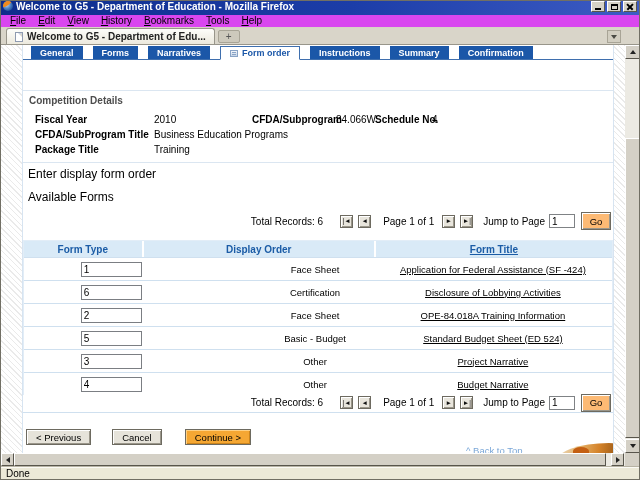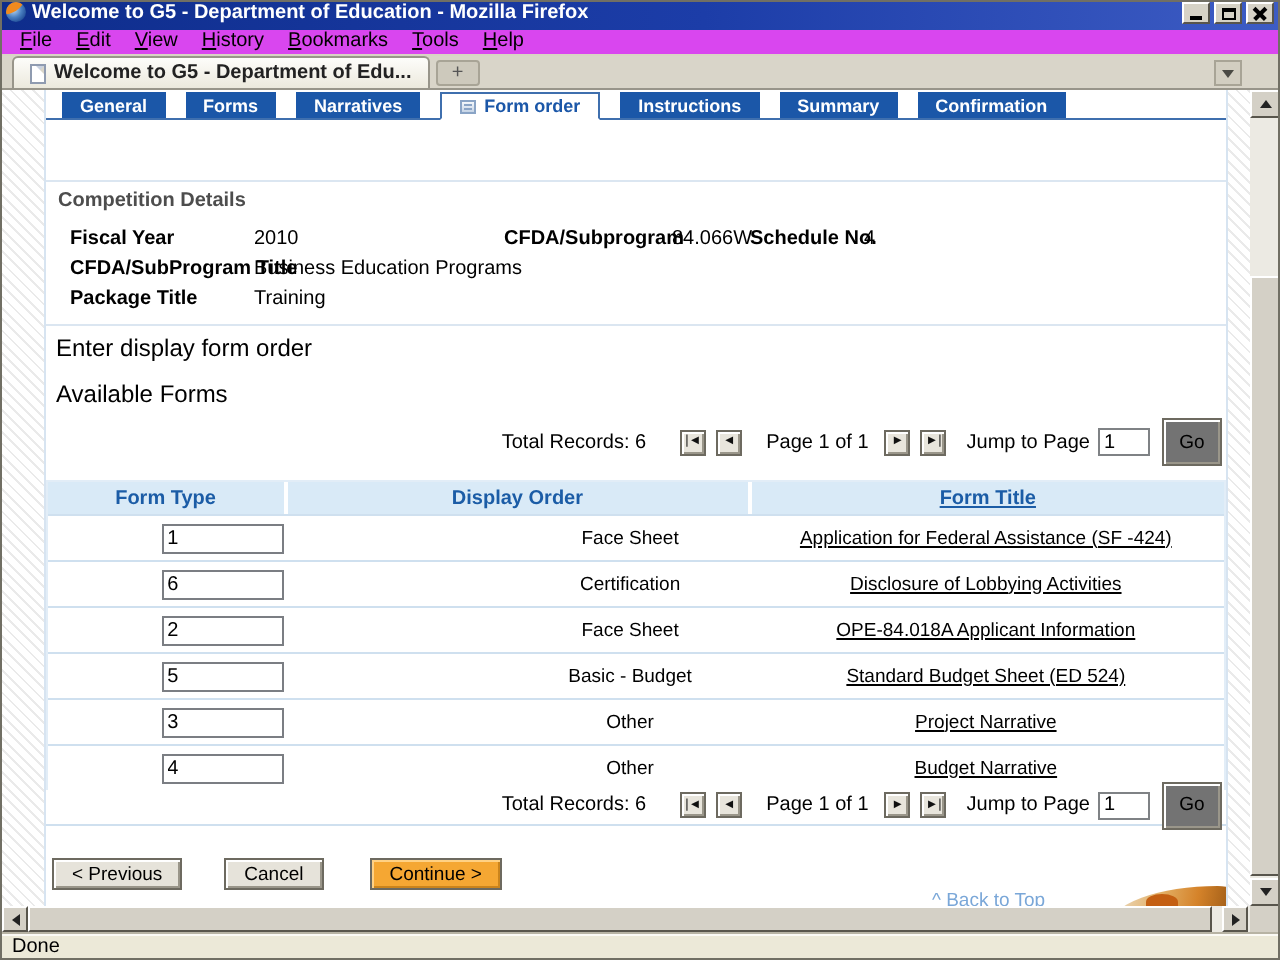--- a/index.html
+++ b/index.html
@@ -63,39 +63,39 @@
   .ptab-ico::after { content:""; position:absolute; left:1px; top:1px; width:4px; height:1px; background:#8aa4c6; box-shadow:0 2px 0 #8aa4c6; }
 
   
   .divider { border-top:1px solid #dbe6f1; }
   .d1 { margin-top:30px; }
   .comp-head { margin:4px 0 0 6px; font-weight:bold; color:#4d4d4d; font-size:10px; }
   .comp-rows { margin-top:7px; }
   .comp-row { position:relative; height:15px; }
   .comp-row span { position:absolute; top:1px; white-space:nowrap; }
   .lbl { font-weight:bold; }
-  .p-l1{left:12px;} .p-v1{left:104px;} .p-l2{left:229px;} .p-v2{left:313px;} .p-l3{left:352px;} .p-v3{left:409px;}
+  .p-l1{left:12px;} .p-v1{left:131px;} .p-l2{left:229px;} .p-v2{left:313px;} .p-l3{left:352px;} .p-v3{left:409px;}
   .d2 { margin-top:4px; }
   .enter-text { margin:4px 0 0 5px; font-size:12px; }
   .avail-text { margin:9px 0 0 5px; font-size:12px; font-weight:normal; }
 
   
   .pagerow { display:flex; align-items:center; justify-content:flex-end; height:16px; padding-right:2px; }
   .pagerow.top { margin-top:9px; }
   .pagerow.bottom { border-bottom:1px solid #cfe0ef; padding-bottom:2px; height:18px; }
   .pg-total { margin-right:12px; }
   .pgbtn { width:13px; height:13px; font-size:6.5px; line-height:10px; text-align:center; padding:0;
     background:#e8e5dc; border:1px solid #6d6a60; box-shadow:inset 1px 1px 0 #fff, inset -1px -1px 0 #9a968a;
     margin-left:5px; color:#111; font-family:"Liberation Sans",sans-serif; }
   .pg-page { margin:0 8px 0 12px; }
   .pg-page + .pgbtn { margin-left:0; }
   .jump-lbl { margin:0 4px 0 10px; }
   .jumpinput { width:26px; height:14px; border:1px solid #7f8285; font-size:10px; padding:0 2px; }
-  .gobtn { margin-left:6px; width:30px; height:24px; font-size:9.5px; padding:0;
-    background:#737373; border:1px solid #6d6a60; box-shadow:inset 1px 1px 0 #fff, inset -1px -1px 0 #9a968a;
+  .gobtn { margin-left:6px; width:30px; height:18px; font-size:9.5px; padding:0;
+    background:#fdba74; border:1px solid #6d6a60; box-shadow:inset 1px 1px 0 #fff, inset -1px -1px 0 #9a968a;
     font-family:"Liberation Sans",sans-serif; }
 
   
   .tbl { margin-top:11px; border-left:1px solid #e2edf7; border-right:1px solid #e2edf7; }
   .thead { display:flex; background:#d9eaf7; height:17px; border-top:1px solid #e2edf7; }
   .th { color:#1b5ca6; font-weight:bold; font-size:10px; display:flex; align-items:center; justify-content:center; }
   .th + .th { border-left:2px solid #fff; }
   .c1 { width:39.5%; } .c2 { width:20%; } .c3 { width:40.5%;text-decoration:underline; }
   .tr { display:flex; height:23px; border-top:1px solid #cfe0ef; }
   .tr:first-of-type { border-top:none; }
@@ -268,21 +268,21 @@
               <input class="orderinput" value="6" style="">
             </div>
           <div class="td c2">Certification</div>
           <div class="td c3">Disclosure of Lobbying Activities</div>
         </div>
         <div class="tr">
           <div class="td c1">
               <input class="orderinput" value="2" style="">
             </div>
           <div class="td c2">Face Sheet</div>
-          <div class="td c3">OPE-84.018A Applicant Information</div>
+          <div class="td c3">OPE-84.018A Training Information</div>
         </div>
         <div class="tr">
           <div class="td c1">
               <input class="orderinput" value="5" style="">
             </div>
           <div class="td c2">Basic - Budget</div>
           <div class="td c3">Standard Budget Sheet (ED 524)</div>
         </div>
         <div class="tr">
           <div class="td c1">

